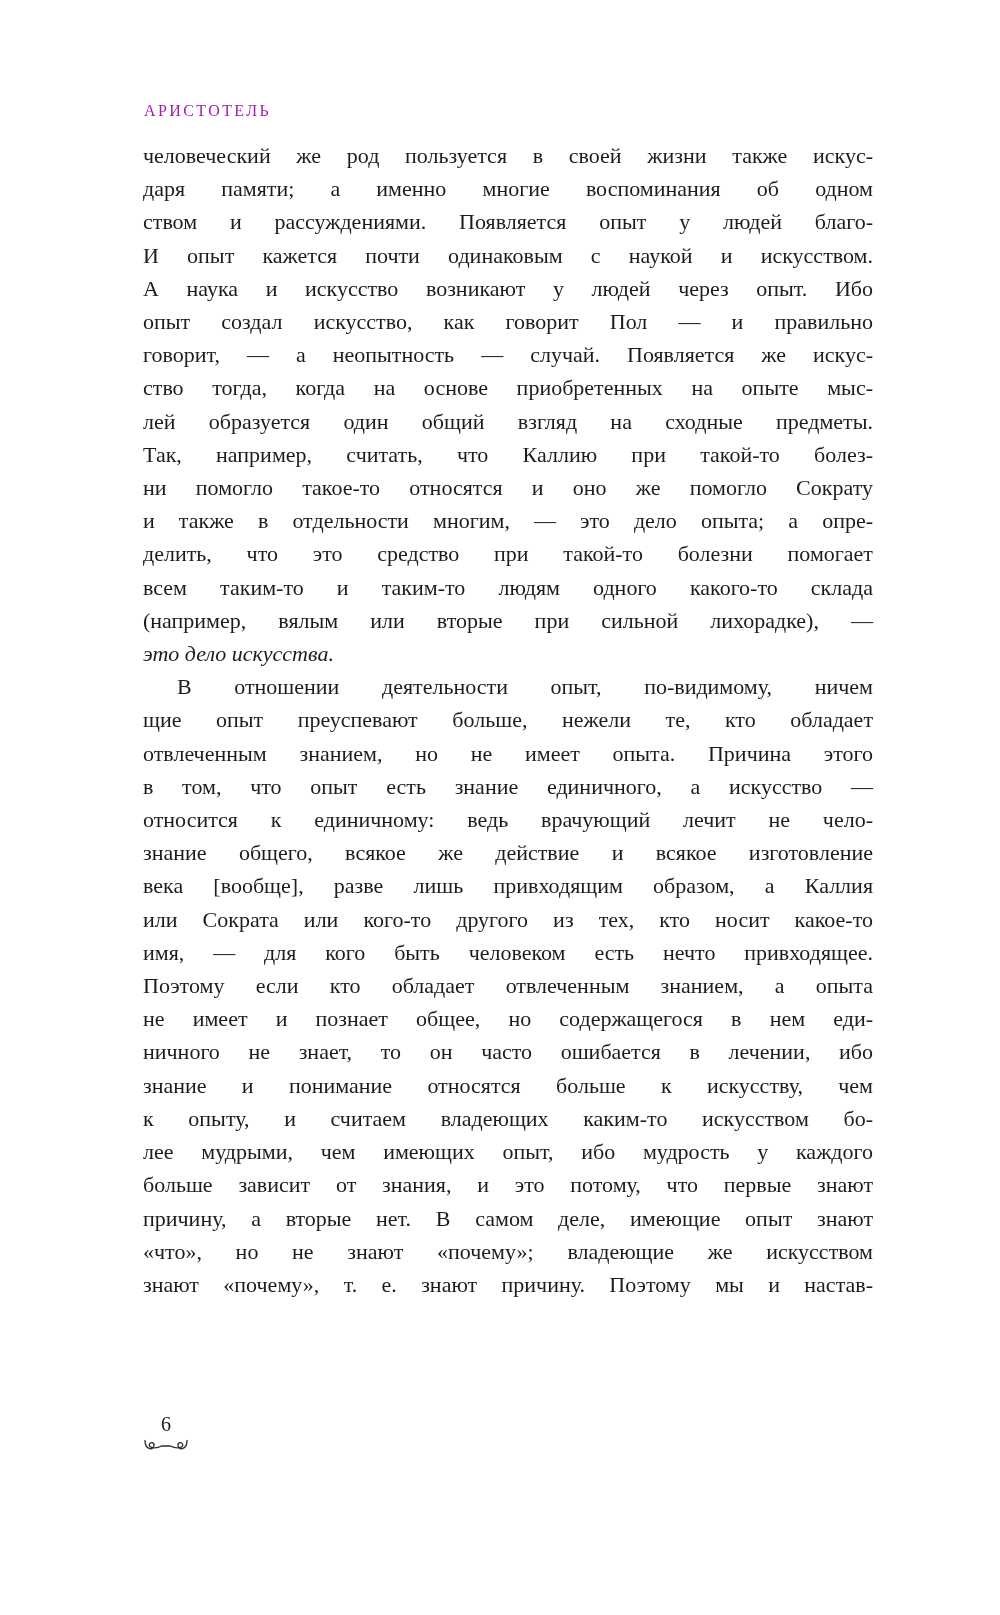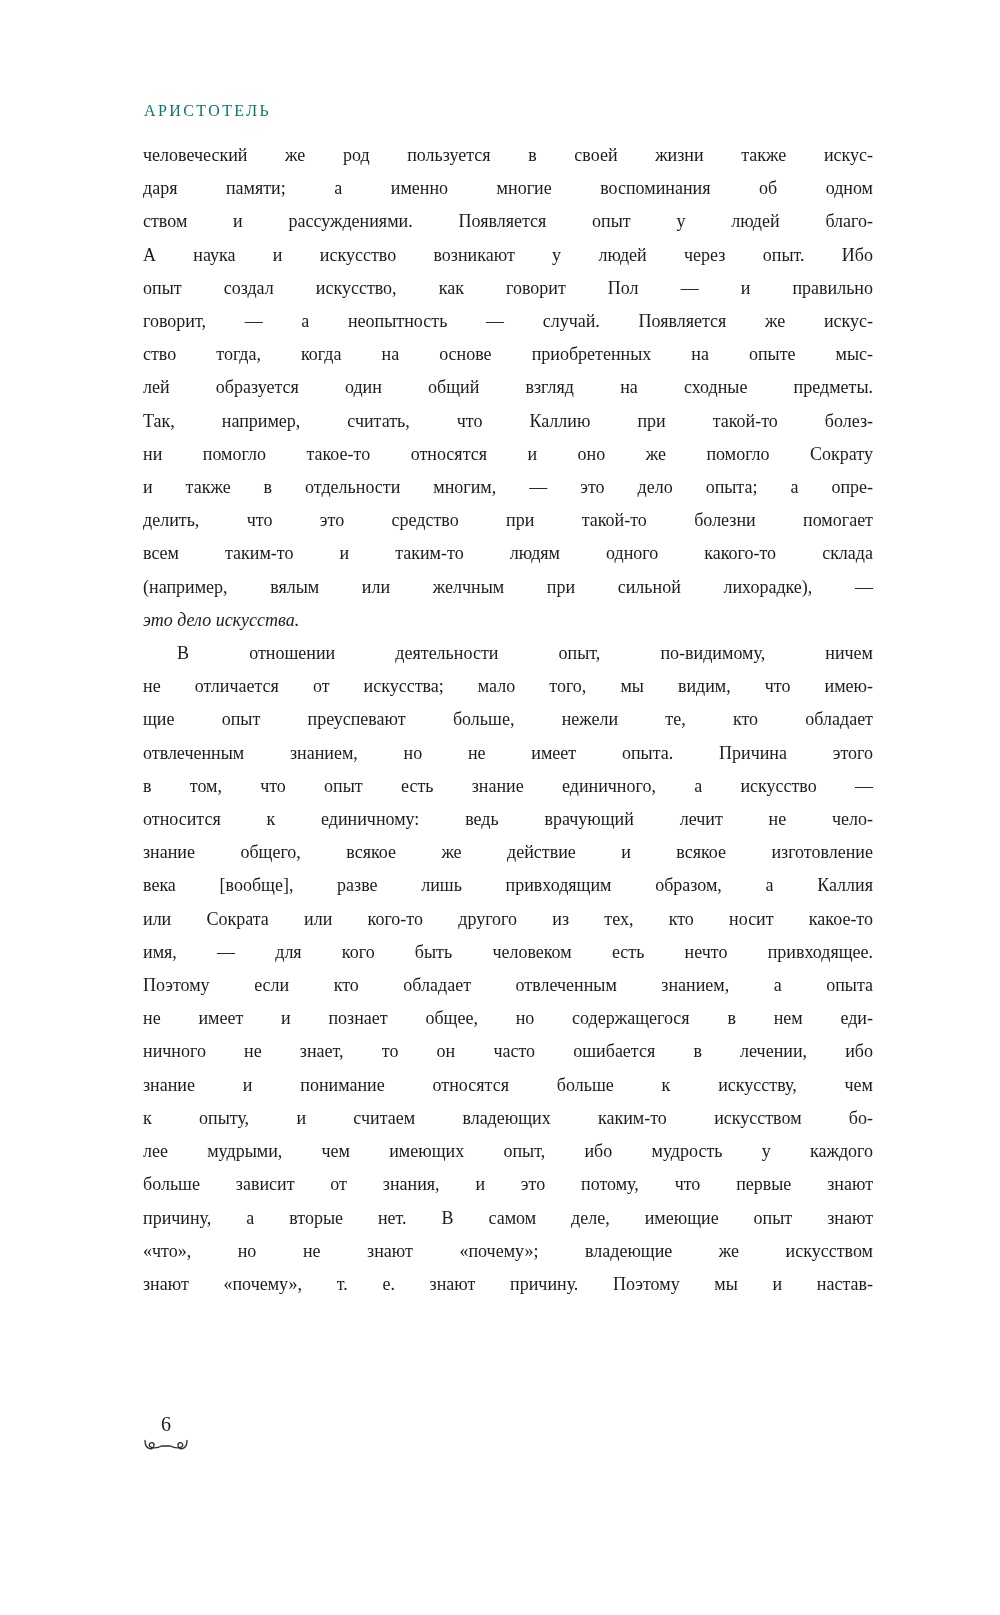--- a/index.html
+++ b/index.html
@@ -13,29 +13,29 @@
     font-family: "Liberation Serif", "DejaVu Serif", serif;
     color: #1c1c1c;
     overflow: hidden;
   }
   .running-header {
     position: absolute;
     left: 144px;
     top: 102px;
     font-size: 16px;
     letter-spacing: 2.4px;
-    color: #0f766e;
+    color: #a21caf;
     font-family: "Liberation Serif", "DejaVu Serif", serif;
   }
   .body-text {
     position: absolute;
     left: 143px;
     top: 139px;
     width: 730px;
-    font-size: 18px;
+    font-size: 22px;
     line-height: 33.2px;
   }
   .paragraph { width: 100%; }
   .line {
     text-align: justify;
     text-align-last: justify;
     -moz-text-align-last: justify;
     white-space: normal;
   }
   .line.no-just {
@@ -63,36 +63,36 @@
 
 <div class="page">
 
   <div class="running-header">АРИСТОТЕЛЬ</div>
 
   <div class="body-text" id="body-text">
       <div class="paragraph">
         <div class="line">человеческий же род пользуется в своей жизни также искус-</div>
         <div class="line">даря памяти; а именно многие воспоминания об одном</div>
         <div class="line">ством и рассуждениями. Появляется опыт у людей благо-</div>
+        <div class="line">И опыт кажется почти одинаковым с наукой и искусством.</div>
         <div class="line">А наука и искусство возникают у людей через опыт. Ибо</div>
         <div class="line">опыт создал искусство, как говорит Пол — и правильно</div>
         <div class="line">говорит, — а неопытность — случай. Появляется же искус-</div>
         <div class="line">ство тогда, когда на основе приобретенных на опыте мыс-</div>
         <div class="line">лей образуется один общий взгляд на сходные предметы.</div>
         <div class="line">Так, например, считать, что Каллию при такой-то болез-</div>
         <div class="line">ни помогло такое-то относятся и оно же помогло Сократу</div>
         <div class="line">и также в отдельности многим, — это дело опыта; а опре-</div>
         <div class="line">делить, что это средство при такой-то болезни помогает</div>
         <div class="line">всем таким-то и таким-то людям одного какого-то склада</div>
-        <div class="line">(например, вялым или желчным при сильной лихорадке), —</div>
+        <div class="line">(например, вялым или вторые при сильной лихорадке), —</div>
         <div class="line no-just">это дело искусства.</div>
       </div>
       <div class="paragraph indent">
         <div class="line">В отношении деятельности опыт, по-видимому, ничем</div>
-        <div class="line">не отличается от искусства; мало того, мы видим, что имею-</div>
         <div class="line">щие опыт преуспевают больше, нежели те, кто обладает</div>
         <div class="line">отвлеченным знанием, но не имеет опыта. Причина этого</div>
         <div class="line">в том, что опыт есть знание единичного, а искусство —</div>
         <div class="line">относится к единичному: ведь врачующий лечит не чело-</div>
         <div class="line">знание общего, всякое же действие и всякое изготовление</div>
         <div class="line">века [вообще], разве лишь привходящим образом, а Каллия</div>
         <div class="line">или Сократа или кого-то другого из тех, кто носит какое-то</div>
         <div class="line">имя, — для кого быть человеком есть нечто привходящее.</div>
         <div class="line">Поэтому если кто обладает отвлеченным знанием, а опыта</div>
         <div class="line">не имеет и познает общее, но содержащегося в нем еди-</div>

